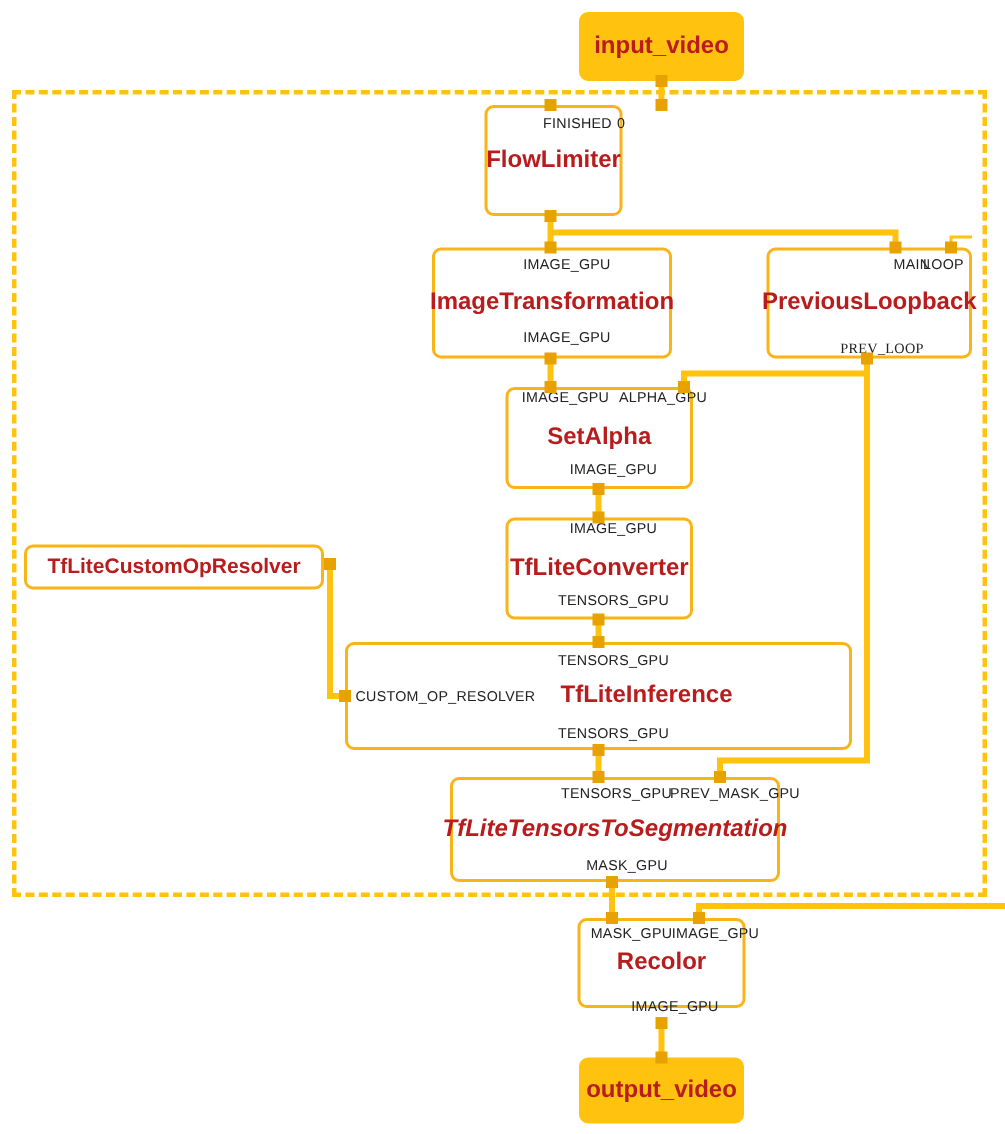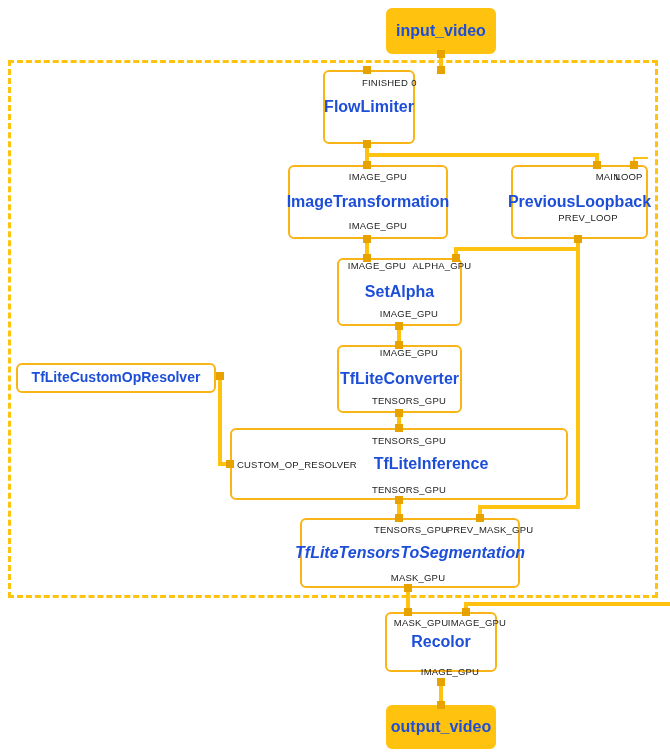--- a/index.html
+++ b/index.html
@@ -24,21 +24,21 @@
     justify-content:center;
     align-items:center;
     z-index:5;
   }
   .node.filled{
     background:#FFC20E;
     border-color:#FFC20E;
   }
   .node .title{
     font-weight:bold;
-    color:#1d4ed8;
+    color:#b91c1c;
     font-size:16px;
     line-height:1.1;
     white-space:nowrap;
     text-align:center;
   }
   .node.filled .title{font-size:16px;}
   .node.small .title{font-size:14px;}
 
   
   .plabel{
@@ -155,21 +155,21 @@
   </div>
 
   <span class="plabel c" style="left:375px;top:77px;">FINISHED</span>
   <span class="plabel c" style="left:404px;top:77px;">0</span>
 
   <span class="plabel c" style="left:368px;top:171px;">IMAGE_GPU</span>
   <span class="plabel c" style="left:368px;top:220px;">IMAGE_GPU</span>
 
   <span class="plabel c" style="left:598px;top:171px;">MAIN</span>
   <span class="plabel c" style="left:619px;top:171px;">LOOP</span>
-  <span class="plabel c" style="left:578px;top:212px;">PREV_LOOP</span>
+  <span class="plabel c" style="left:578px;top:228px;font-family:Liberation Serif, serif;">PREV_LOOP</span>
 
   <span class="plabel c" style="left:367px;top:260px;">IMAGE_GPU</span>
   <span class="plabel c" style="left:432px;top:260px;">ALPHA_GPU</span>
   <span class="plabel c" style="left:399px;top:308px;">IMAGE_GPU</span>
 
   <span class="plabel c" style="left:399px;top:347px;">IMAGE_GPU</span>
   <span class="plabel c" style="left:399px;top:395px;">TENSORS_GPU</span>
 
   <span class="plabel c" style="left:399px;top:435px;">TENSORS_GPU</span>
   <span class="plabel" style="left:237px;top:459px;">CUSTOM_OP_RESOLVER</span>

